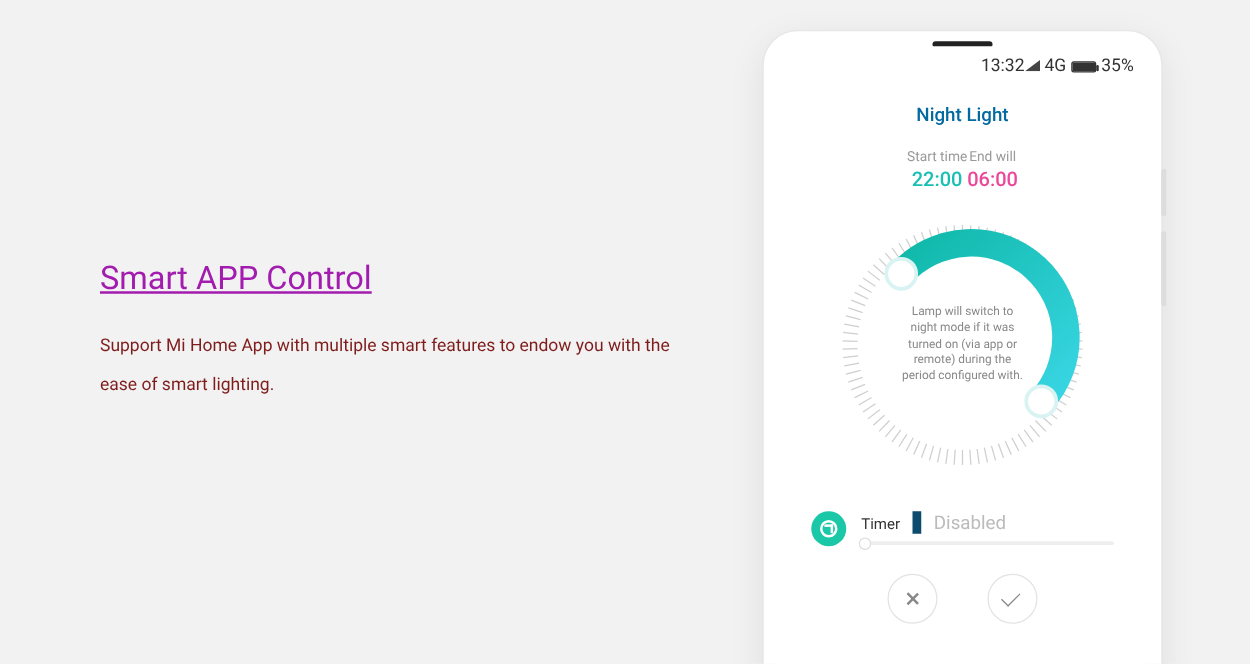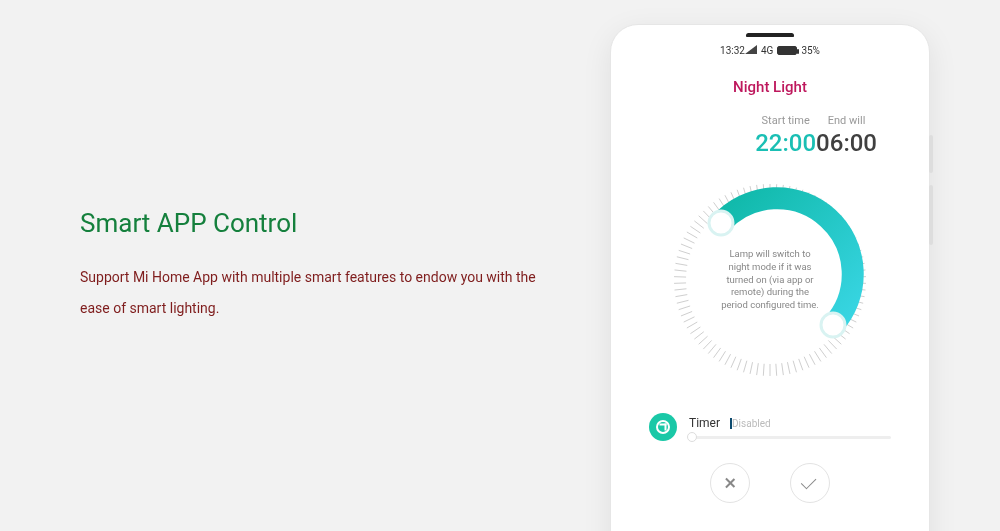--- a/index.html
+++ b/index.html
@@ -18,22 +18,23 @@
     align-items: center;
   }
   .left {
     flex: 0 0 58%;
     padding-left: 80px;
     padding-right: 40px;
   }
   .title {
     font-size: 26px;
     font-weight: 400;
-    color: #15803d;
+    color: #a21caf;
     margin-bottom: 24px;
+    text-decoration: underline;
   }
   .desc {
     font-size: 14px;
     color: #7f1d1d;
     line-height: 2.2;
     max-width: 460px;
   }
   .phone-wrap {
     flex: 0 0 42%;
     height: 100%;
@@ -62,48 +63,48 @@
     position: relative;
     overflow: hidden;
   }
   .earpiece {
     position: absolute;
     top: 8px; left: 50%; transform: translateX(-50%);
     width: 48px; height: 5px; border-radius: 3px; background:#222;
   }
   .statusbar {
     display: flex;
-    justify-content: center;
+    justify-content: flex-end;
     align-items: center;
     padding: 8px 12px 0;
-    font-size: 10px;
+    font-size: 14px;
     color: #333;
   }
   .status-right { display:flex; align-items:center; gap:4px; }
   .sig { display:inline-block; }
   .batt { display:inline-block; width: 20px; height: 9px; border:1px solid #333; border-radius:2px; position:relative; }
   .batt::after { content:""; position:absolute; right:-3px; top:2px; width:2px; height:5px; background:#333; border-radius:1px; }
   .batt i { display:block; width:100%; height:100%; background:#333; }
   .screen-title {
     text-align: center;
     font-size: 15px;
-    color: #be185d;
+    color: #0369a1;
     font-weight: 500;
     margin-top: 22px;
   }
   .times {
     display: flex;
-    justify-content: flex-end;
+    justify-content: center;
     padding: 18px 42px 8px;
   }
   .time-col { text-align: center; }
   .time-lbl { font-size: 11px; color:#999; margin-bottom: 2px; }
-  .time-val { font-size: 24px; font-weight: 500; }
+  .time-val { font-size: 16px; font-weight: 500; }
   .time-val.start { color: #1abfb4; }
-  .time-val.end { color: #404040; }
+  .time-val.end { color: #ec4899; }
   .dial-wrap {
     position: relative;
     width: 210px;
     height: 210px;
     margin: 10px auto 0;
     border-radius: 50%;
   }
   .dial-wrap svg { position:absolute; inset:0; }
   .dial-wrap .tick { stroke:#cfcfcf; stroke-width:1; }
   .arc { stroke-width: 22; fill:none; stroke-linecap: round; }
@@ -114,39 +115,39 @@
     padding: 54px;
     text-align:center;
     font-size: 9.5px;
     color:#888;
     line-height: 1.35;
   }
   .timer-row {
     margin-top: 28px;
     padding: 0 28px;
     display:flex;
-    align-items:center;
+    align-items:flex-start;
     gap:12px;
   }
   .timer-icon {
     width: 28px; height: 28px; border-radius: 50%;
     background:#1ac8a7; position:relative;
     flex: 0 0 auto;
   }
   .timer-icon::before {
     content:""; position:absolute; inset:7px; border:2px solid #fff; border-radius:50%;
   }
   .timer-icon::after {
     content:""; position:absolute; left:50%; top:50%; width:5px; height:5px;
     border-top:2px solid #fff; border-right:2px solid #fff;
     transform: translate(-50%,-50%);
   }
   .timer-texts { flex:1; }
   .timer-head { font-size: 12px; color:#333; display:flex; gap:10px; align-items:baseline;}
-  .timer-status { color:#bbb; font-size:10px; border-left:2px solid #0c4a6e; }
+  .timer-status { color:#bbb; font-size:15px; border-left:7px solid #0c4a6e; padding-left:10px;}
   .timer-slider {
     margin-top: 6px;
     height: 3px; background:#eee; border-radius: 2px; position:relative;
   }
   .timer-slider .knob {
     position:absolute; left:0; top:50%; transform:translate(-2px,-50%);
     width:10px; height:10px; border-radius:50%; background:#fff; border:1px solid #ddd;
   }
   .action-row {
     margin-top: 22px;
@@ -311,21 +312,21 @@
                 <line class="tick" x1="76.27030796064378" y1="26.06581985398371" x2="72.16606624073574" y2="14.789508404552805"></line>
                 <line class="tick" x1="81.84646211137209" y1="24.2540175411812" x2="78.5388138415681" y2="12.718877189921372"></line>
                 <line class="tick" x1="87.53541797130818" y1="22.835601538360336" x2="85.04047768149506" y2="11.097830329554668"></line>
                 <line class="tick" x1="93.30945951935448" y1="21.817482225708105" x2="91.63938230783369" y2="9.934265400809252"></line>
                 <line class="tick" x1="99.14045620549345" y1="21.204619778174774" x2="98.30337852056394" y2="9.233851175056884"></line>
               </g>
             <path class="arc" stroke="url(#arcGrad)" d="M 56 48 A 75 75 0 0 1 168 150"></path>
             <circle class="handle" cx="56" cy="48" r="12"></circle>
             <circle class="handle" cx="168" cy="150" r="12"></circle>
           </svg>
-          <div class="center-text">Lamp will switch to night mode if it was turned on (via app or remote) during the period configured time.</div>
+          <div class="center-text">Lamp will switch to night mode if it was turned on (via app or remote) during the period configured with.</div>
         </div>
 
         <div class="timer-row">
           <div class="timer-icon"></div>
           <div class="timer-texts">
             <div class="timer-head">
               <span>Timer</span>
               <span class="timer-status">Disabled</span>
             </div>
             <div class="timer-slider">

